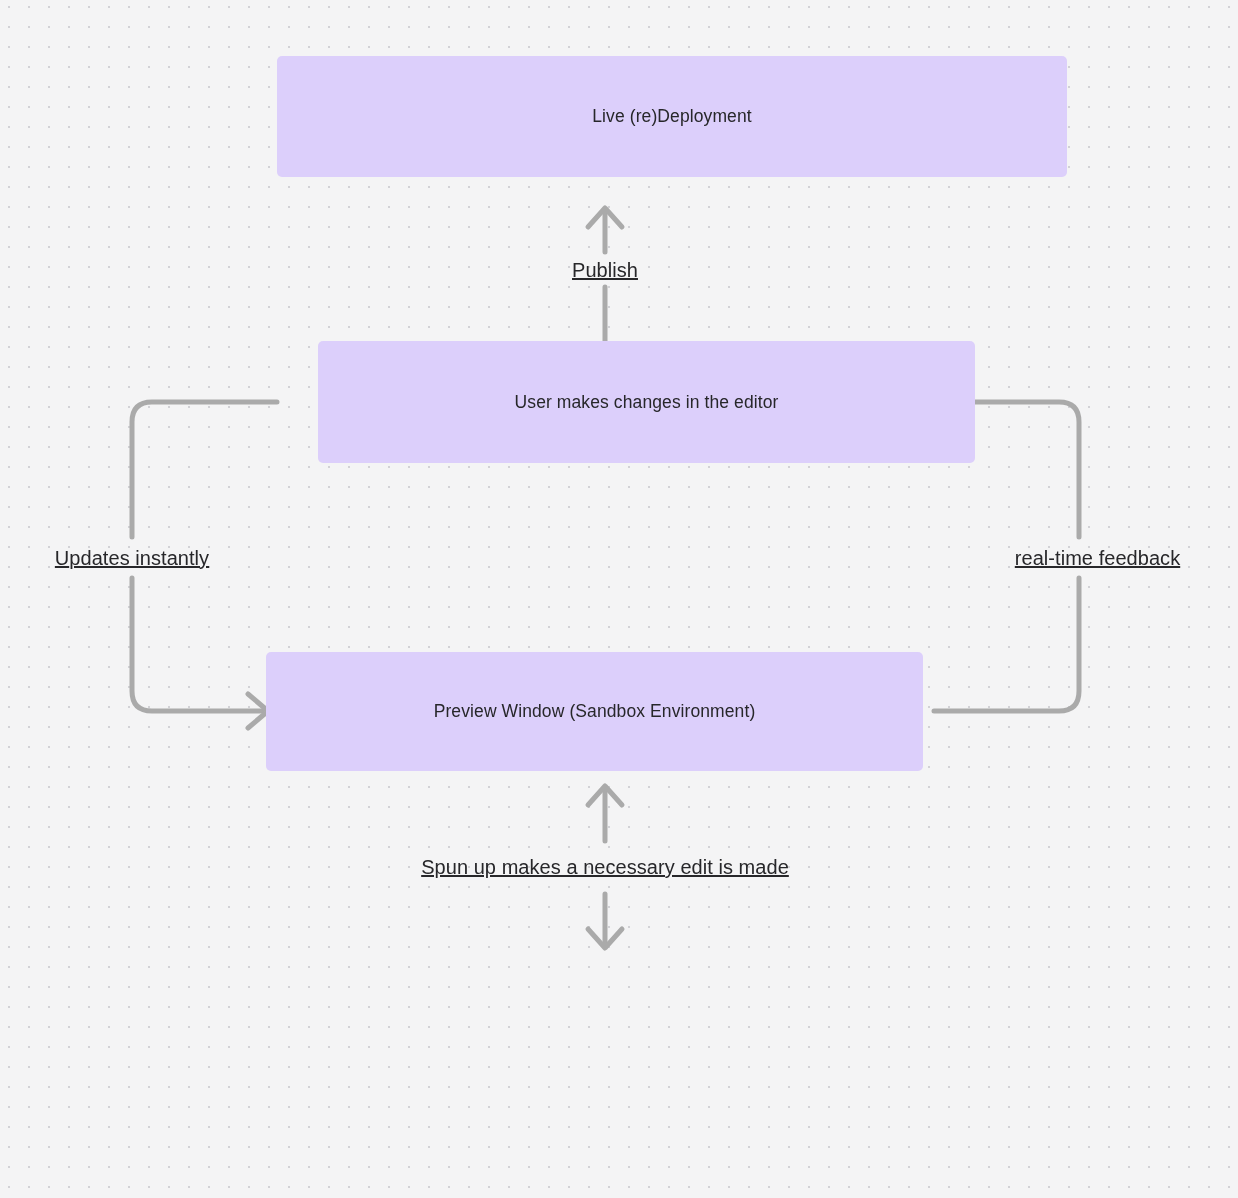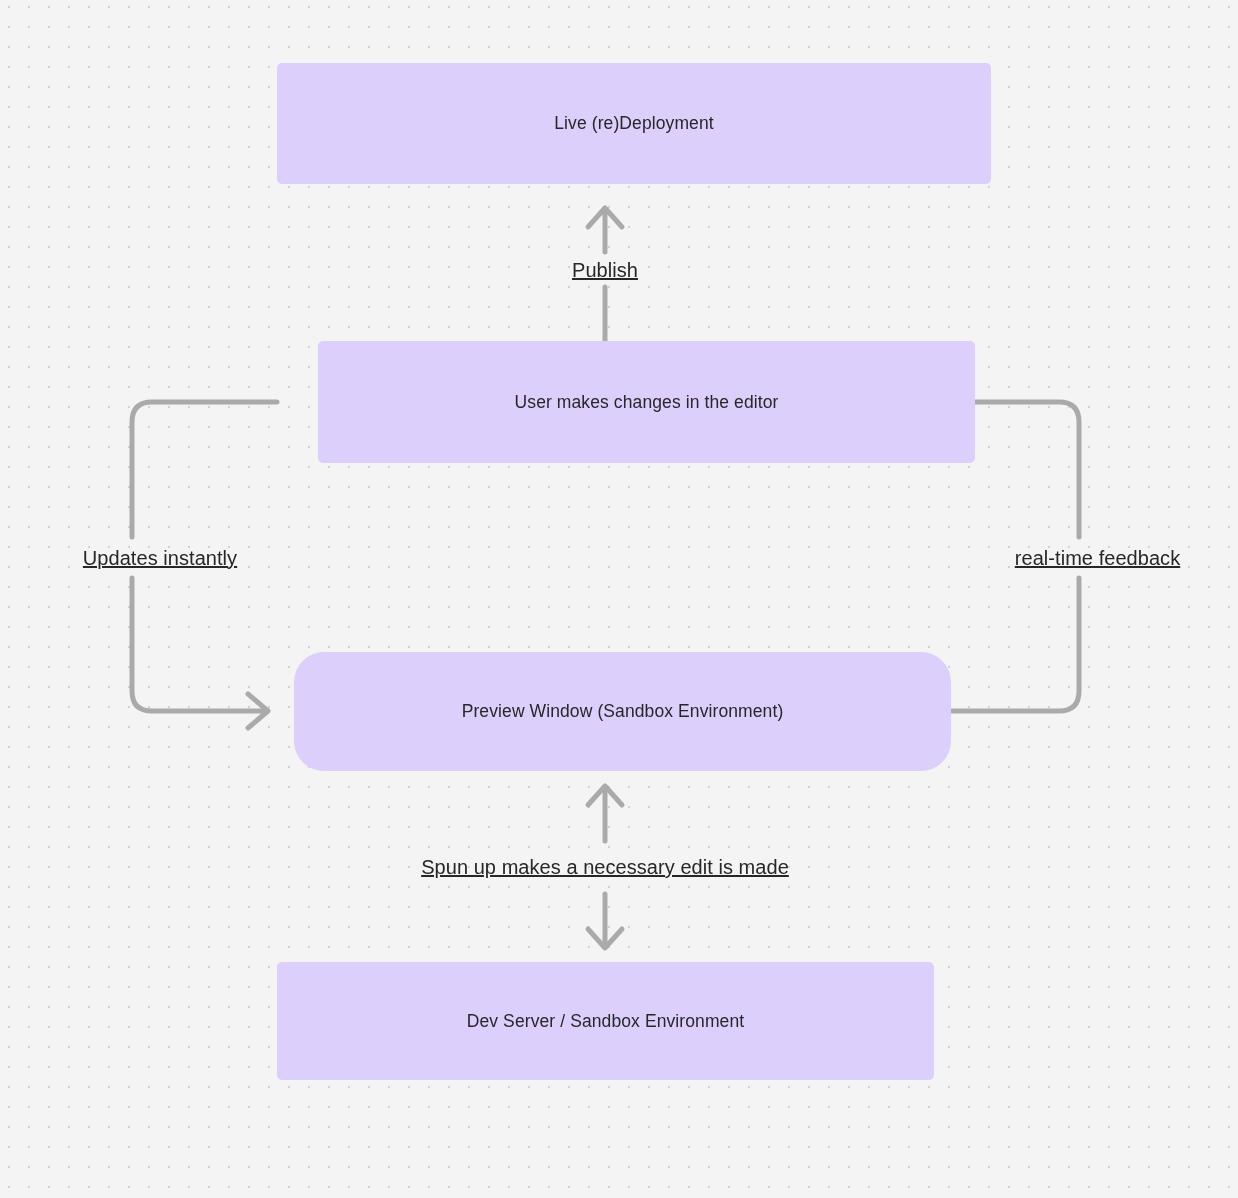--- a/index.html
+++ b/index.html
@@ -89,37 +89,34 @@
     </g>
 
     <g>
       <path d="M 605 841 L 605 788" fill="none" stroke="#aaaaaa" stroke-width="5" stroke-linecap="round"></path>
       <path d="M 588 805 L 605 786 L 622 805" fill="none" stroke="#aaaaaa" stroke-width="5" stroke-linecap="round" stroke-linejoin="round"></path>
       <path d="M 605 894 L 605 946" fill="none" stroke="#aaaaaa" stroke-width="5" stroke-linecap="round"></path>
       <path d="M 588 929 L 605 948 L 622 929" fill="none" stroke="#aaaaaa" stroke-width="5" stroke-linecap="round" stroke-linejoin="round"></path>
     </g>
   </svg>
 
-  <div class="node" style="left:277px; top:63px; width:714px; height:121px;">
+  <div class="node" style="left:277px; top:56px; width:790px; height:121px;">
     <span class="node-label">Live (re)Deployment</span>
   </div>
 
   <div class="node" style="left:277px; top:341px; width:657px; height:122px;margin-left:41px;">
     <span class="node-label">User makes changes in the editor</span>
   </div>
 
-  <div class="node" style="left:294px; top:652px; width:657px; height:119px;border-radius:30px;">
+  <div class="node" style="left:266px; top:652px; width:657px; height:119px;">
     <span class="node-label">Preview Window (Sandbox Environment)</span>
   </div>
 
-  <div class="node" style="left:277px; top:962px; width:657px; height:118px;">
-    <span class="node-label">Dev Server / Sandbox Environment</span>
-  </div>
 
   <div class="edge-label centered" style="left:605px; top:270px;">Publish</div>
 
-  <div class="edge-label centered" style="left:132px; top:558px;margin-left:28px;">Updates instantly</div>
+  <div class="edge-label centered" style="left:132px; top:558px;">Updates instantly</div>
 
   <div class="edge-label centered" style="left:1079px; top:558px;padding-left:37px;">real-time feedback</div>
 
   <div class="edge-label centered" style="left:605px; top:867px;">Spun up makes a necessary edit is made</div>
 
 </div>
 
 </body></html>

